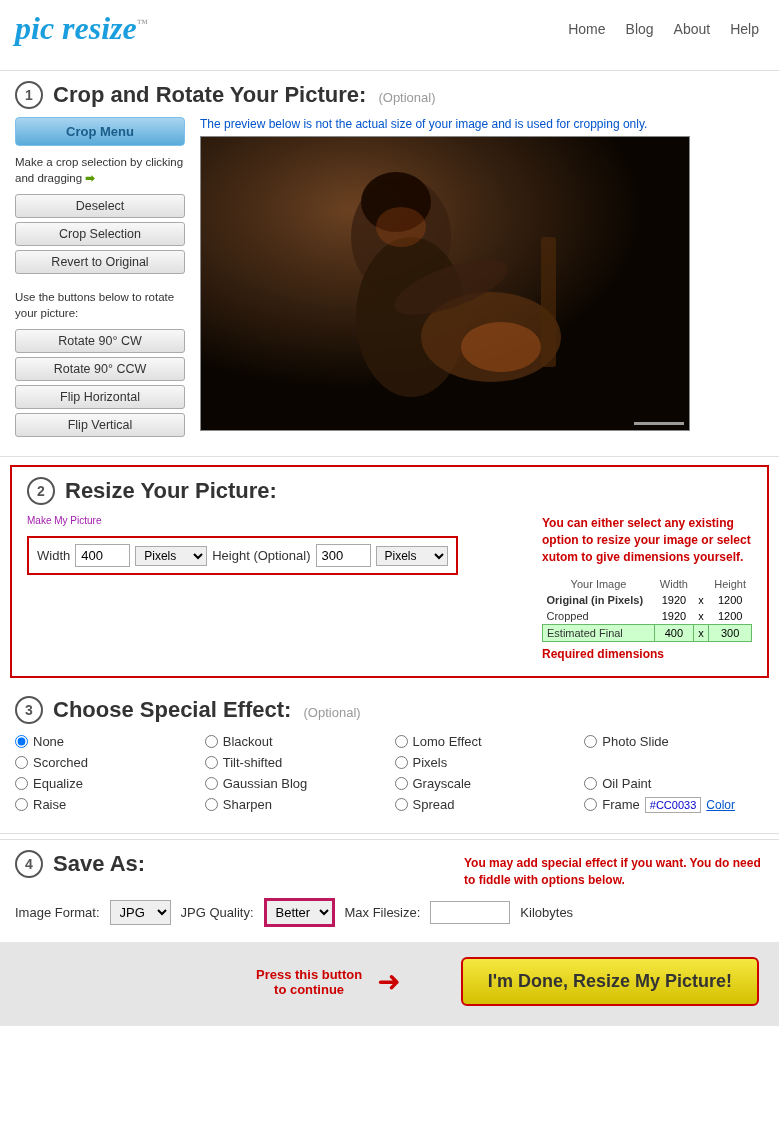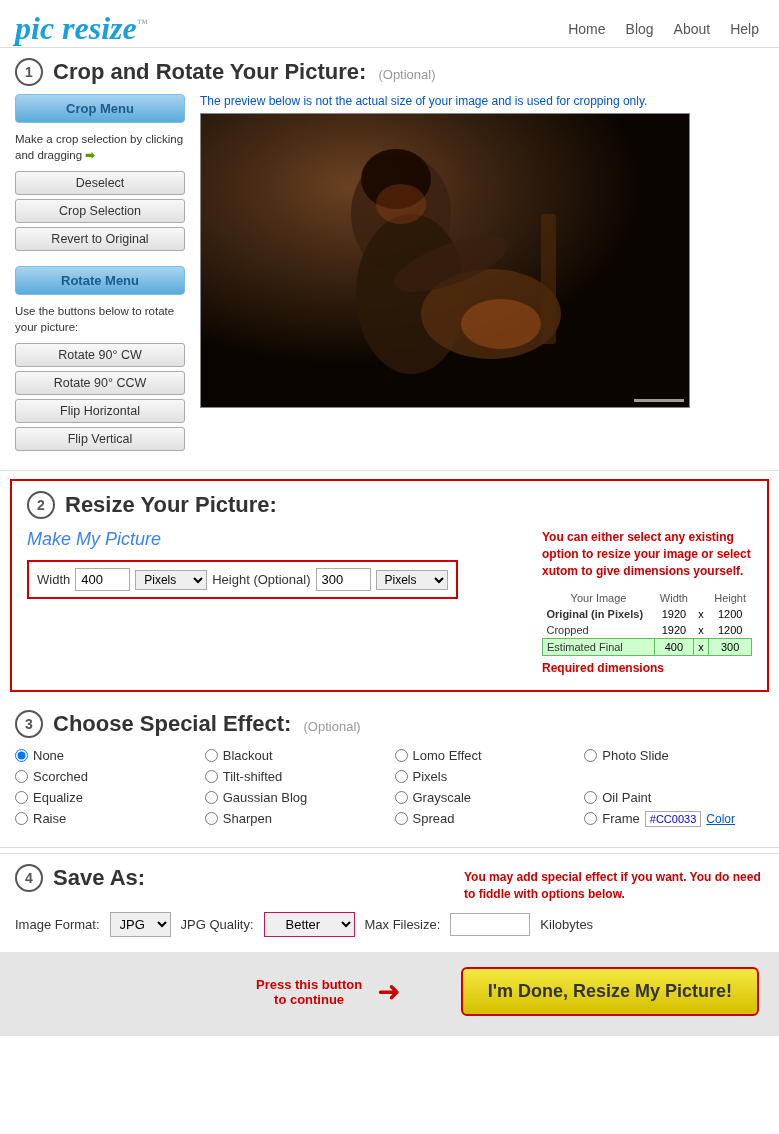--- a/index.html
+++ b/index.html
@@ -10,21 +10,21 @@
       width: 779px;
       min-height: 1134px;
       overflow-x: hidden;
     }
 
     
     #header {
       display: flex;
       align-items: center;
       justify-content: space-between;
-      padding: 10px 20px 0 15px;
+      padding: 10px 20px 23px 15px;
       border-bottom: 1px solid #ddd;
       background: #fff;
     }
     .logo {
       font-size: 32px;
       font-weight: bold;
       font-style: italic;
       color: #1a9ede;
       font-family: Georgia, serif;
     }
@@ -156,24 +156,23 @@
     .rotate-section {
       margin-top: 15px;
     }
     .make-picture-row {
       display: flex;
       align-items: center;
       gap: 8px;
       margin-bottom: 10px;
     }
     .make-picture-label {
-      font-size: 18px;
-      color: #3b82f6;
+      font-size: 10px;
+      color: #a21caf;
       white-space: nowrap;
-      font-style: italic;
     }
     .custom-size-select {
       padding: 5px 8px;
       font-size: 14px;
       border: 2px solid #cc0000;
       border-radius: 2px;
       width: 220px;
     }
     .dimensions-row {
       display: flex;
@@ -278,23 +277,23 @@
       gap: 10px;
       margin-top: 10px;
     }
     .save-label { font-size: 13px; color: #333; }
     .save-select {
       padding: 3px 5px;
       font-size: 13px;
       border: 1px solid #aaa;
     }
     .quality-select {
-      padding: 3px 17px;
-      font-size: 13px;
-      border: 1px solid #be185d;
+      padding: 3px 5px;
+      font-size: 13px;
+      border: 3px solid #be185d;
     }
     .filesize-input {
       width: 80px;
       padding: 3px 5px;
       border: 1px solid #aaa;
     }
 
     
     #submit-area {
       padding: 15px 20px 20px 20px;
@@ -351,21 +350,20 @@
       <div class="menu-header">Crop Menu</div>
       <p class="crop-hint">
         <span>Make a crop selection by clicking and dragging</span>
         <span class="arrow-green">➡</span>
       </p>
       <button class="crop-btn">Deselect</button>
       <button class="crop-btn">Crop Selection</button>
       <button class="crop-btn">Revert to Original</button>
 
       <div class="rotate-section">
-        <div class="menu-header">Rotate Menu</div>
         <p class="crop-hint">Use the buttons below to rotate your picture:</p>
         <button class="crop-btn">Rotate 90° CW</button>
         <button class="crop-btn">Rotate 90° CCW</button>
         <button class="crop-btn">Flip Horizontal</button>
         <button class="crop-btn">Flip Vertical</button>
       </div>
     </div>
 
     <div class="crop-preview-area">
       <p class="preview-note">The preview below is not the actual size of your image and is used for cropping only.</p>

